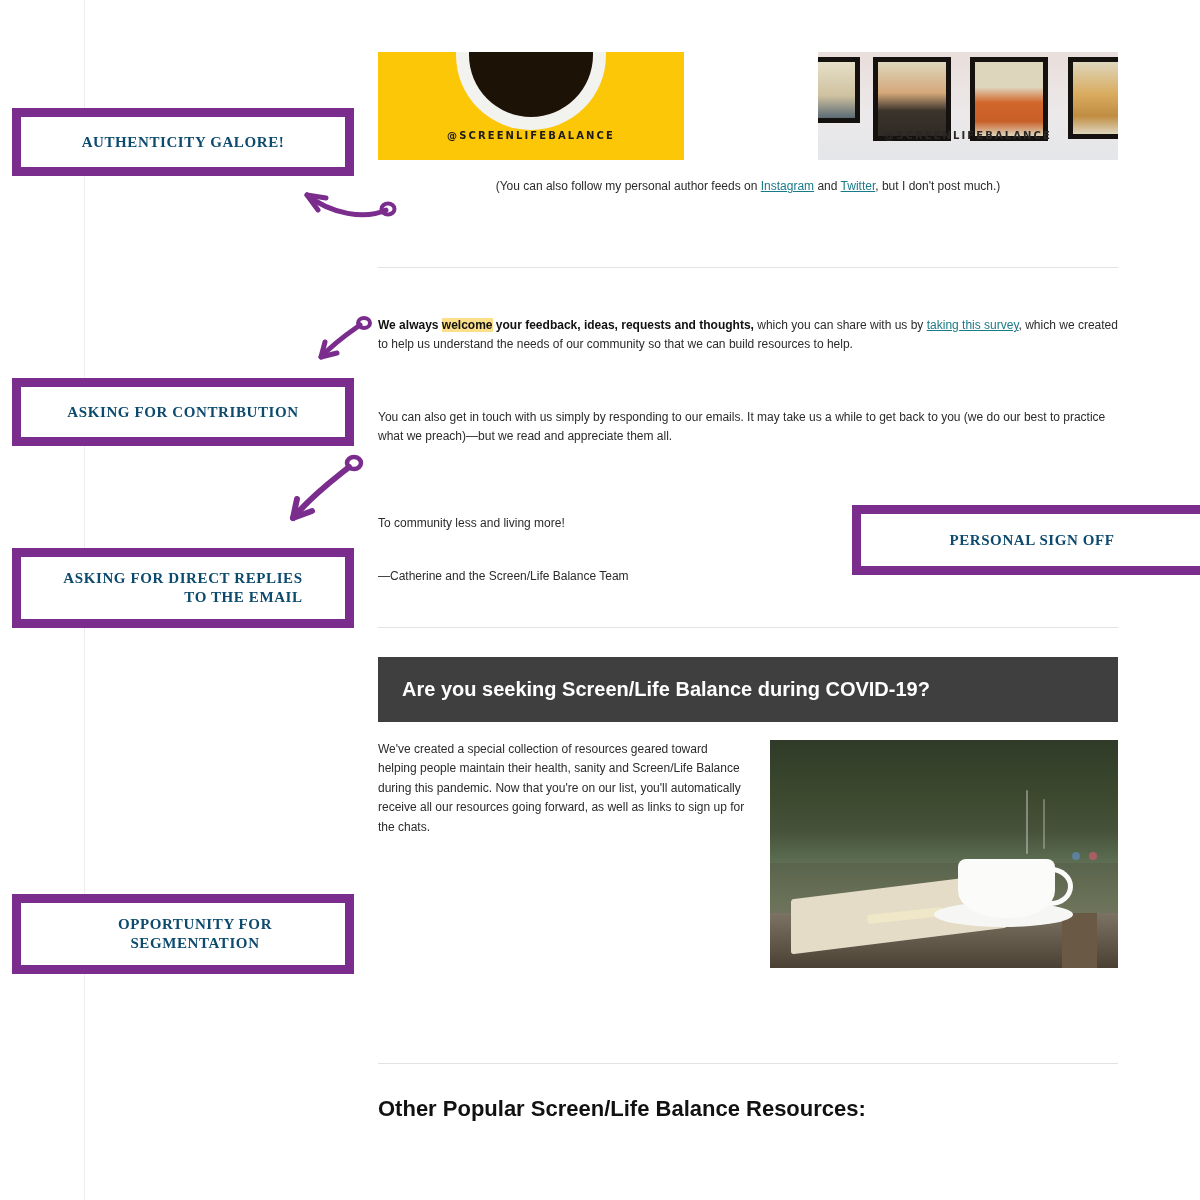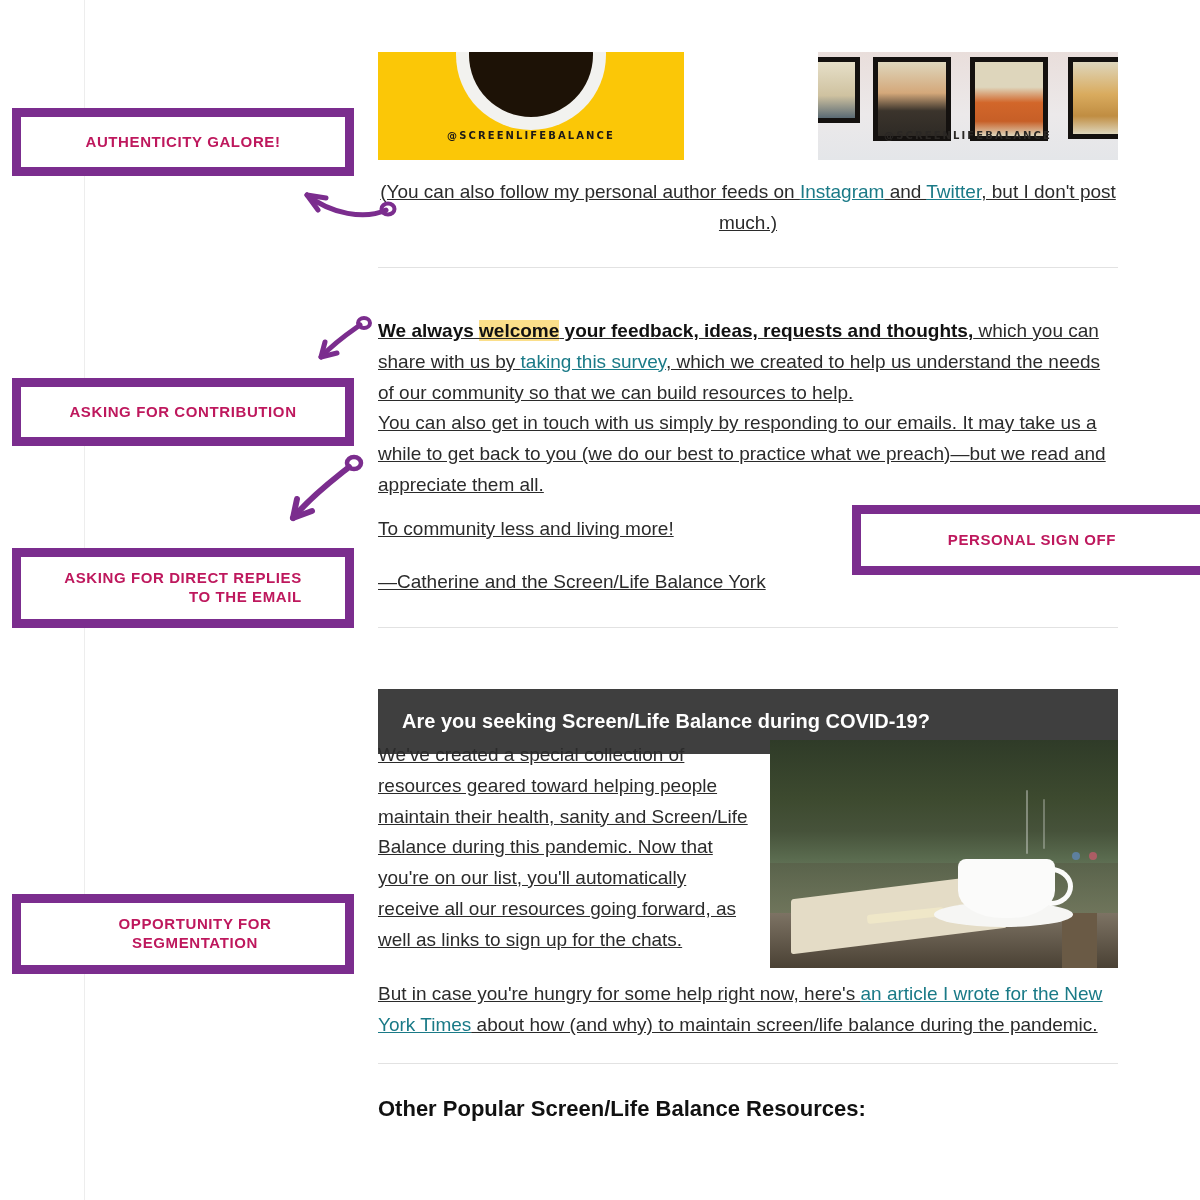--- a/index.html
+++ b/index.html
@@ -26,50 +26,49 @@
   }
   .callout-inner{
     background:#ffffff;
     width:100%;height:100%;
     display:flex;align-items:center;justify-content:center;
     text-align:center;
     box-sizing:border-box;
     padding:6px 10px;
   }
   .callout-text{
-    color:#be185d;
+    color:#0c4a6e;
     font-weight:bold;
     font-size:15px;
     letter-spacing:0.6px;
     line-height:1.25;
     text-transform:uppercase;
-    font-family:Liberation Sans, sans-serif;
+    font-family:Liberation Serif, serif;
   }
 
   
   .arrow{position:absolute;pointer-events:none;}
 
   
   .email{
     position:absolute;
     left:378px;
     top:0;
     width:740px;
   }
   .hr{
     border:0;border-top:1px solid #e2e2e2;
     margin:0;
   }
   p.body-text{
-    font-size:19px;
+    font-size:12px;
     line-height:1.62;
     color:#2b2b2b;
     margin:0 0 20px 0;
     font-family:"Liberation Sans", sans-serif;
-    text-decoration:underline;
   }
   a.link{color:#1a7a87;text-decoration:underline;}
   .bold{font-weight:bold;color:#111;}
   .hl{background:#fbdf8a;}
 
   
   .social-row{
     position:absolute;left:378px;top:0;width:740px;height:170px;
   }
   .social-card{
@@ -193,45 +192,42 @@
   <hr class="hr" style="position:absolute;top:267px;left:0;width:740px;">
 
   <p class="body-text" style="position:absolute;top:296px;left:0;width:740px;margin-top:20px;">
     <span class="bold">We always </span><span class="bold hl">welcome</span><span class="bold"> your feedback, ideas, requests and thoughts,</span><span> which you can share with us by </span><a class="link" href="#">taking this survey</a><span>, which we created to help us understand the needs of our community so that we can build resources to help.</span>
   </p>
 
   <p class="body-text" style="position:absolute;top:408px;left:0;width:740px;">You can also get in touch with us simply by responding to our emails. It may take us a while to get back to you (we do our best to practice what we preach)—but we read and appreciate them all.</p>
 
   <p class="body-text" style="position:absolute;top:514px;left:0;width:740px;">To community less and living more!</p>
 
-  <p class="body-text" style="position:absolute;top:567px;left:0;width:740px;">—Catherine and the Screen/Life Balance York</p>
+  <p class="body-text" style="position:absolute;top:567px;left:0;width:740px;">—Catherine and the Screen/Life Balance Team</p>
 
   <hr class="hr" style="position:absolute;top:627px;left:0;width:740px;">
 
-  <div class="dark-header" style="position:absolute;top:689px;left:0;width:740px;">Are you seeking Screen/Life Balance during COVID-19?</div>
+  <div class="dark-header" style="position:absolute;top:657px;left:0;width:740px;">Are you seeking Screen/Life Balance during COVID-19?</div>
 
   <div style="position:absolute;top:740px;left:0;width:740px;" class="clearfix">
     <div class="photo">
       <div class="water"></div>
       <div class="dotA"></div>
         <div class="dotB"></div>
       <div class="rail"></div>
         <div class="rail2"></div>
       <div class="book"></div>
         <div class="pen"></div>
       <div class="steam"></div>
         <div class="steam2"></div>
       <div class="saucer"></div>
         <div class="cupb"></div>
         <div class="cuphandle"></div>
     </div>
     <p class="body-text" style="margin-bottom:24px;">We've created a special collection of resources geared toward helping people maintain their health, sanity and Screen/Life Balance during this pandemic. Now that you're on our list, you'll automatically receive all our resources going forward, as well as links to sign up for the chats.</p>
-    <p class="body-text">
-      <span>But in case you're hungry for some help right now, here's </span><a class="link" href="#">an article I wrote for the New York Times</a><span> about how (and why) to maintain screen/life balance during the pandemic.</span>
-    </p>
   </div>
 
   <hr class="hr" style="position:absolute;top:1063px;left:0;width:740px;">
 
   <div class="section-title" style="position:absolute;top:1096px;left:0;width:740px;">Other Popular Screen/Life Balance Resources:</div>
 </div>
 
 <div class="callout" style="left:12px;top:108px;width:342px;height:68px;">
   <div class="callout-inner">
     <span class="callout-text">AUTHENTICITY GALORE!</span>

